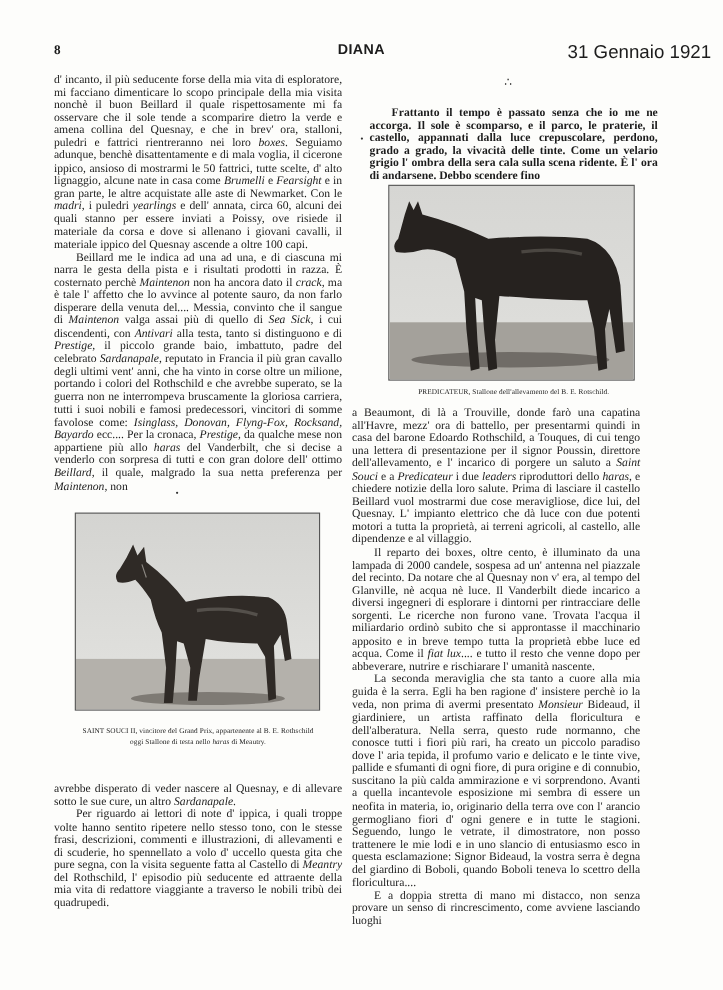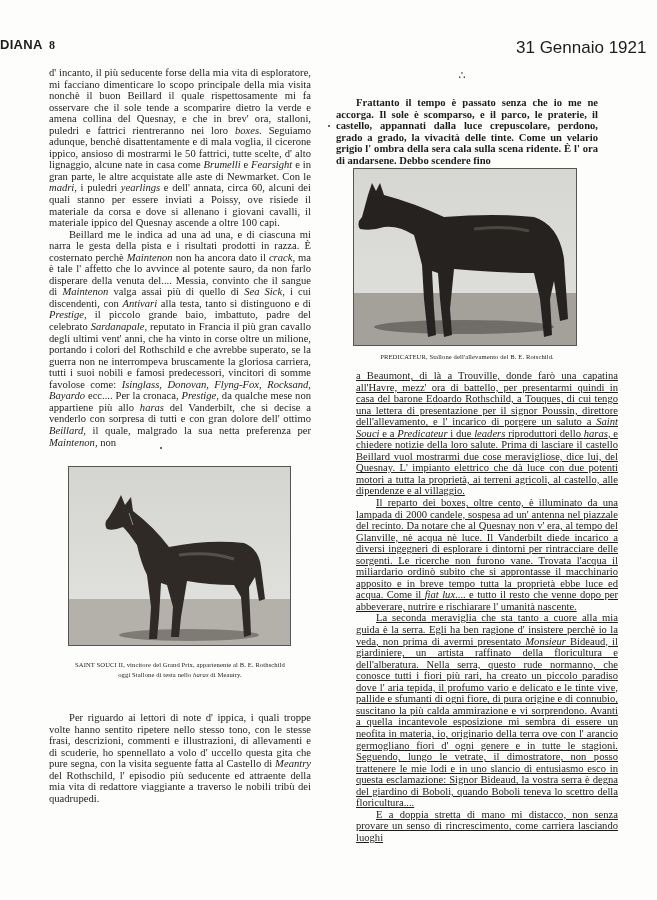--- a/index.html
+++ b/index.html
@@ -2,31 +2,31 @@
 <html><head>
   <meta charset="utf-8">
   <style>
     html, body { margin: 0; padding: 0; }
     body {
       width: 657px; height: 900px; background: #fdfdfb; position: relative; overflow: hidden;
       font-family: "Liberation Serif", "DejaVu Serif", serif; color: #1c1c1c;
     }
     .page-header { position: absolute; top: 38px; left: 0; width: 657px; height: 16px; font-size: 12px; }
     .page-number { position: absolute; left: 49px; top: 0; font-family: "Liberation Serif", serif; font-weight: bold; }
-    .journal-title { position: absolute; left: 0; width: 657px; top: -1px; font-family: "Liberation Sans", sans-serif; font-size: 13px; font-weight: bold; letter-spacing: 0.3px; }
+    .journal-title { position: absolute; left: 0; width: 657px; text-align: center; top: -1px; font-family: "Liberation Sans", sans-serif; font-size: 13px; font-weight: bold; letter-spacing: 0.3px; }
     .issue-date { position: absolute; left: 516px; top: 0; font-family: "Liberation Sans", sans-serif; font-size: 17px; }
 
     .col { position: absolute; font-size: 10.6px; line-height: 11.55px; text-align: justify; hyphens: none; }
     .col p { margin: 0; }
     .col p.indent { text-indent: 20px; }
     .col i { font-style: italic; }
     .left-top { left: 49px; top: 67px; width: 262px; }
     .left-bottom { left: 49px; top: 712px; width: 262px; }
     .right-top { left: 336px; top: 97px; width: 262px; font-weight: bold; }
-    .right-bottom { left: 356px; top: 370px; width: 262px; text-decoration: underline; }
+    .right-bottom { left: 320px; top: 370px; width: 262px; }
 
     .dinkus { position: absolute; left: 455px; top: 72px; font-size: 11px; line-height: 6px; text-align: center; width: 14px; }
 
     .figure { position: absolute; border: 1px solid #555; overflow: hidden; background: #d9d9d6; }
     .fig-right { left: 353px; top: 168px; width: 222px; height: 176px; }
     .fig-left { left: 68px; top: 466px; width: 221px; height: 178px; }
     .figure svg { width: 100%; height: 100%; display: block; }
 
     .caption { position: absolute; font-size: 6.6px; line-height: 10px; text-align: center; letter-spacing: 0.1px; }
     .cap-right { left: 336px; top: 352px; width: 262px; }
@@ -65,20 +65,21 @@
     <path d="M60,46 L64,58" stroke="#8e8a84" stroke-width="1" fill="none"></path>
     <path d="M110,88 Q140,84 165,92" stroke="#7a7570" stroke-width="3" fill="none" opacity="0.5"></path>
   </svg>
 </div>
 <div class="caption cap-left">
   <div>SAINT SOUCI II, vincitore del Grand Prix, appartenente al B. E. Rothschild</div>
   <div><span>oggi Stallone di testa nello </span><i>haras</i><span> di Meautry.</span></div>
 </div>
 
 <div class="col left-bottom">
+    <p><span>avrebbe disperato di veder nascere al Quesnay, e di allevare sotto le sue cure, un altro </span><i>Sardanapale</i><span>.</span></p>
     <p class="indent"><span>Per riguardo ai lettori di note d' ippica, i quali troppe volte hanno sentito ripetere nello stesso tono, con le stesse frasi, descrizioni, commenti e illustrazioni, di allevamenti e di scuderie, ho spennellato a volo d' uccello questa gita che pure segna, con la visita seguente fatta al Castello di </span><i>Meantry</i><span> del Rothschild, l' episodio più seducente ed attraente della mia vita di redattore viaggiante a traverso le nobili tribù dei quadrupedi.</span></p>
   </div>
 
 <div class="dinkus">∴</div>
 
 <div class="col right-top">
     <p class="indent"><span>Frattanto il tempo è passato senza che io me ne accorga. Il sole è scomparso, e il parco, le praterie, il castello, appannati dalla luce crepuscolare, perdono, grado a grado, la vivacità delle tinte. Come un velario grigio l' ombra della sera cala sulla scena ridente. È l' ora di andarsene. Debbo scendere fino</span></p>
   </div>
 
 <div class="figure fig-right">
@@ -97,17 +98,17 @@
     </g>
     <path d="M120,60 Q150,56 175,62" stroke="#6e6964" stroke-width="3" fill="none" opacity="0.5"></path>
   </svg>
 </div>
 <div class="caption cap-right">PREDICATEUR, Stallone dell'allevamento del B. E. Rotschild.</div>
 
 <div class="col right-bottom">
     <p><span>a Beaumont, di là a Trouville, donde farò una capatina all'Havre, mezz' ora di battello, per presentarmi quindi in casa del barone Edoardo Rothschild, a Touques, di cui tengo una lettera di presentazione per il signor Poussin, direttore dell'allevamento, e l' incarico di porgere un saluto a </span><i>Saint Souci</i><span> e a </span><i>Predicateur</i><span> i due </span><i>leaders</i><span> riproduttori dello </span><i>haras</i><span>, e chiedere notizie della loro salute. Prima di lasciare il castello Beillard vuol mostrarmi due cose meravigliose, dice lui, del Quesnay. L' impianto elettrico che dà luce con due potenti motori a tutta la proprietà, ai terreni agricoli, al castello, alle dipendenze e al villaggio.</span></p>
     <p class="indent"><span>Il reparto dei boxes, oltre cento, è illuminato da una lampada di 2000 candele, sospesa ad un' antenna nel piazzale del recinto. Da notare che al Quesnay non v' era, al tempo del Glanville, nè acqua nè luce. Il Vanderbilt diede incarico a diversi ingegneri di esplorare i dintorni per rintracciare delle sorgenti. Le ricerche non furono vane. Trovata l'acqua il miliardario ordinò subito che si approntasse il macchinario apposito e in breve tempo tutta la proprietà ebbe luce ed acqua. Come il </span><i>fiat lux</i><span>.... e tutto il resto che venne dopo per abbeverare, nutrire e rischiarare l' umanità nascente.</span></p>
     <p class="indent"><span>La seconda meraviglia che sta tanto a cuore alla mia guida è la serra. Egli ha ben ragione d' insistere perchè io la veda, non prima di avermi presentato </span><i>Monsieur</i><span> Bideaud, il giardiniere, un artista raffinato della floricultura e dell'alberatura. Nella serra, questo rude normanno, che conosce tutti i fiori più rari, ha creato un piccolo paradiso dove l' aria tepida, il profumo vario e delicato e le tinte vive, pallide e sfumanti di ogni fiore, di pura origine e di connubio, suscitano la più calda ammirazione e vi sorprendono. Avanti a quella incantevole esposizione mi sembra di essere un neofita in materia, io, originario della terra ove con l' arancio germogliano fiori d' ogni genere e in tutte le stagioni. Seguendo, lungo le vetrate, il dimostratore, non posso trattenere le mie lodi e in uno slancio di entusiasmo esco in questa esclamazione: Signor Bideaud, la vostra serra è degna del giardino di Boboli, quando Boboli teneva lo scettro della floricultura....</span></p>
-    <p class="indent"><span>E a doppia stretta di mano mi distacco, non senza provare un senso di rincrescimento, come carriera lasciando luoghi</span></p>
+    <p class="indent"><span>E a doppia stretta di mano mi distacco, non senza provare un senso di rincrescimento, come avviene lasciando luoghi</span></p>
   </div>
 
 <div class="stray-dot" style="left:328px; top:125px;"></div>
 <div class="stray-dot" style="left:160px; top:447px;"></div>
 
 </body></html>

